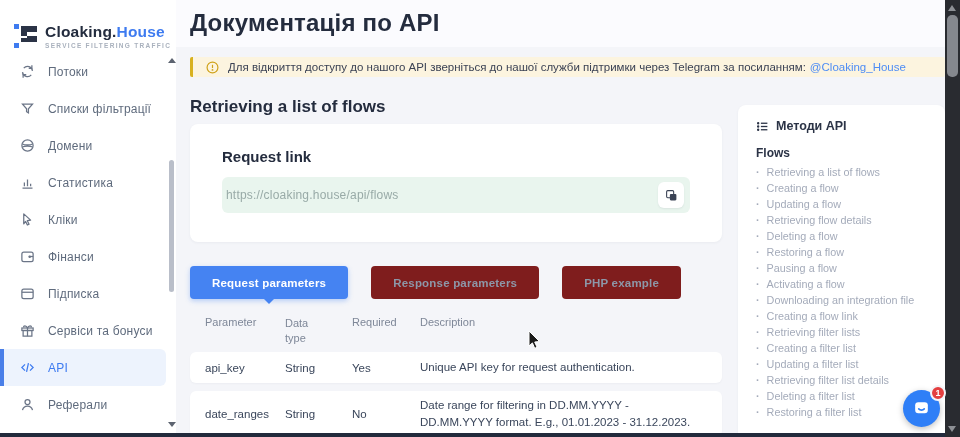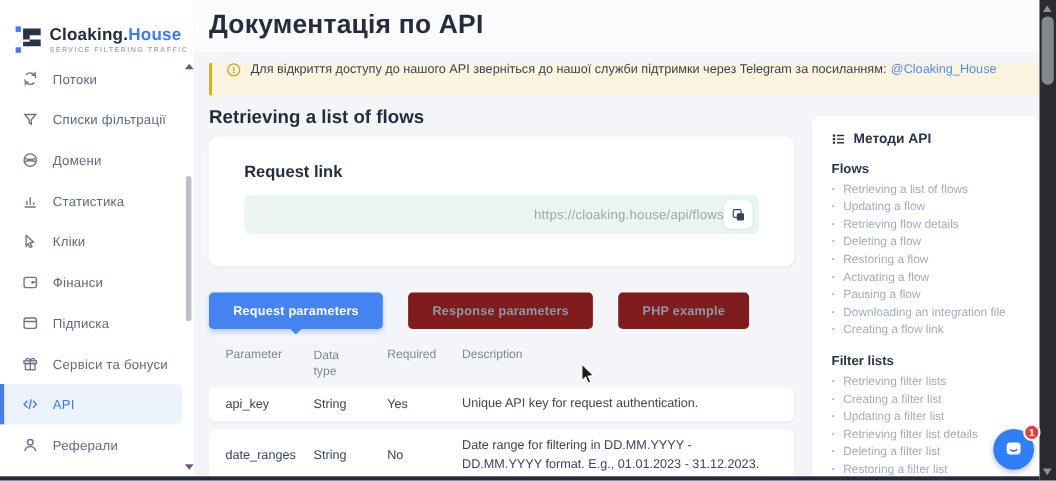--- a/index.html
+++ b/index.html
@@ -45,32 +45,32 @@
   .side-arrow-down { bottom:0px; border-top:5px solid #5c6370; }
   .side-thumb { position:absolute; top:104px; left:2px; width:5px; height:132px; background:#b9bec9; border-radius:3px; }
 
   
   .header-band { position:absolute; left:176px; top:0; width:769px; height:47px; background:#fbfbfe; }
   .page-title {
     position:absolute; left:190px; top:9px; font-size:24px; font-weight:800;
     color:#242c3e; letter-spacing:.2px;
   }
   .banner {
-    position:absolute; left:190px; top:57px; width:755px; height:30px;
+    position:absolute; left:190px; top:57px; width:755px; height:20px;
     background:#fcf4df; border-left:3px solid #d8b11f; border-radius:2px;
-    display:flex; padding-left:13px; z-index:2;
+    display:flex; align-items:center; padding-left:13px; z-index:2;
   }
   .banner .info-ic { width:13px; height:13px; flex:0 0 auto; }
   .banner-text { font-size:11.5px; color:#3b4254; margin-left:9px; }
   .banner-link { font-size:11.5px; color:#4e8df5; margin-left:4px; cursor:pointer; }
   .section-title { position:absolute; left:190px; top:97px; font-size:17px; font-weight:800; color:#242c3e; }
 
   .request-card {
     position:absolute; left:190px; top:124px; width:532px; height:118px;
-    background:#fff; border-radius:8px; box-shadow:0 1px 3px rgba(40,50,80,.05);text-align:right;
+    background:#fff; border-radius:8px; box-shadow:0 1px 3px rgba(40,50,80,.05);
   }
   .request-title { position:absolute; left:32px; top:24px; font-size:15px; font-weight:800; color:#242c3e; }
   .url-box {
     position:absolute; left:32px; top:53px; width:468px; height:36px;
     background:#e9f5ee; border-radius:6px; display:flex; align-items:center; padding:0 6px 0 4px;
   }
   .url-text { flex:1; font-size:12px; color:#98aaa7; letter-spacing:.2px; }
   .copy-btn {
     width:26px; height:26px; background:#fff; border:none; border-radius:6px;
     display:flex; align-items:center; justify-content:center; cursor:pointer;
@@ -324,30 +324,30 @@
         <circle cx="4" cy="12" r="1" fill="#2b3346"></circle>
         <path d="M9 12h12"></path>
         <circle cx="4" cy="18" r="1" fill="#2b3346"></circle>
         <path d="M9 18h12"></path>
       </svg>
     <span class="toc-title">Методи API</span>
   </div>
 
   <div class="toc-group-title">Flows</div>
   <div class="toc-item">Retrieving a list of flows</div>
+  <div class="toc-item">Creating a flow</div>
   <div class="toc-item">Updating a flow</div>
   <div class="toc-item">Retrieving flow details</div>
   <div class="toc-item">Deleting a flow</div>
   <div class="toc-item">Restoring a flow</div>
+  <div class="toc-item">Pausing a flow</div>
   <div class="toc-item">Activating a flow</div>
-  <div class="toc-item">Pausing a flow</div>
   <div class="toc-item">Downloading an integration file</div>
   <div class="toc-item">Creating a flow link</div>
 
-  <div class="toc-group-title">Filter lists</div>
   <div class="toc-item">Retrieving filter lists</div>
   <div class="toc-item">Creating a filter list</div>
   <div class="toc-item">Updating a filter list</div>
   <div class="toc-item">Retrieving filter list details</div>
   <div class="toc-item">Deleting a filter list</div>
   <div class="toc-item">Restoring a filter list</div>
 </div>
 
 <div class="bottom-strip"></div>
 

